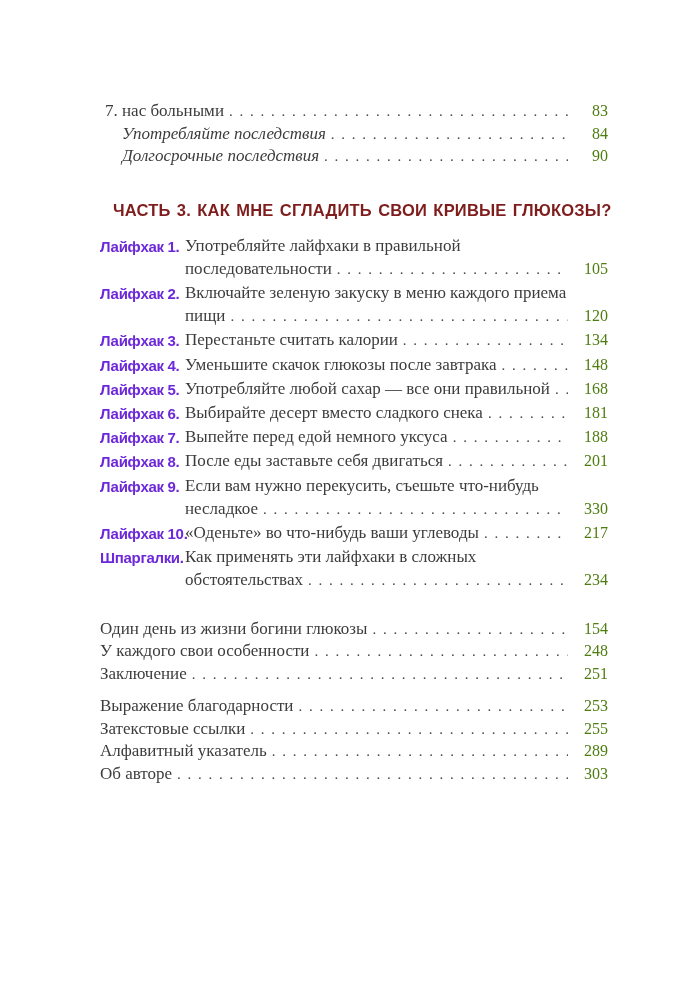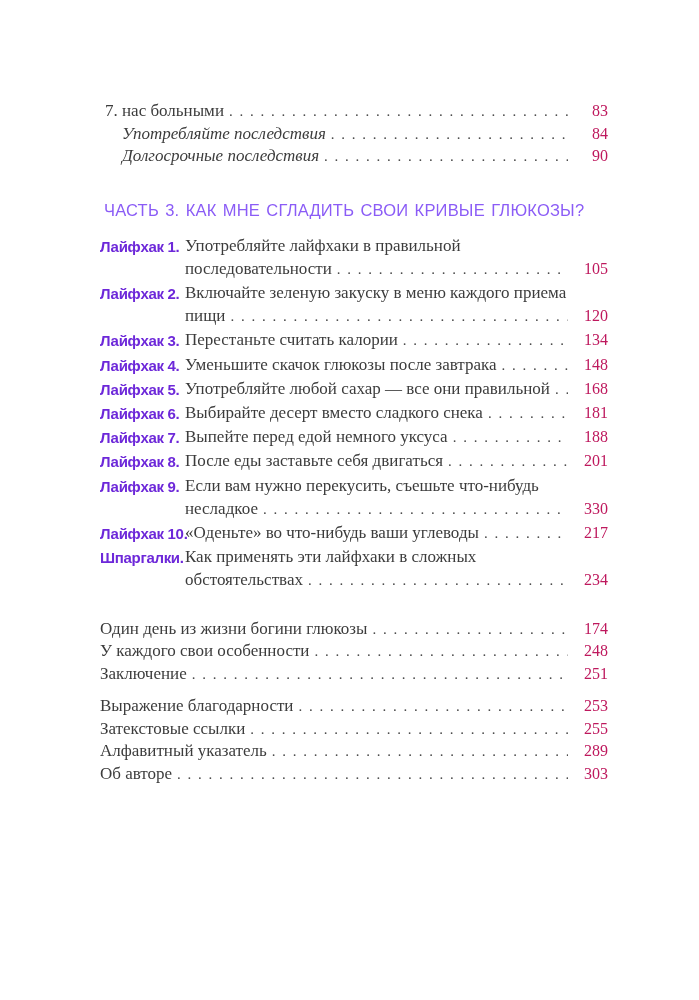--- a/index.html
+++ b/index.html
@@ -68,31 +68,31 @@
   }
   .leader::after {
     content: ". . . . . . . . . . . . . . . . . . . . . . . . . . . . . . . . . . . . . . . . . . . . . . . . . . . . . . . . . . . . . . . . . . . . . . . . . . . .";
   }
   .page-num {
     flex: 0 0 auto;
     min-width: 30px;
     text-align: right;
     font-size: 16px;
     font-style: normal;
-    color: #be185d;
+    color: #4d7c0f;
   }
   .toc-header {
     font-family: "Liberation Sans", sans-serif;
-    font-weight: normal;
+    font-weight: bold;
     font-size: 16.5px;
     line-height: 22px;
     letter-spacing: 0.2px;
     word-spacing: 1.5px;
-    color: #8b5cf6;
-    margin: 31px 0 13px 4px;
+    color: #7f1d1d;
+    margin: 31px 0 13px 13px;
     white-space: nowrap;
   }
   .gap-large { margin-top: 25px; }
   .gap-small { margin-top: 10px; }
 </style>
 </head>
 <body>
 
 <div class="page">
   <div class="toc">
@@ -245,21 +245,21 @@
             <span class="leader"></span>
             <span class="page-num">234</span>
           </span>
         </span>
       </div>
       <div class="entry plain gap-large">
         <span class="body">
           <span class="line">
             <span class="txt">Один день из жизни богини глюкозы</span>
             <span class="leader"></span>
-            <span class="page-num">174</span>
+            <span class="page-num">154</span>
           </span>
         </span>
       </div>
       <div class="entry plain">
         <span class="body">
           <span class="line">
             <span class="txt">У каждого свои особенности</span>
             <span class="leader"></span>
             <span class="page-num">248</span>
           </span>

